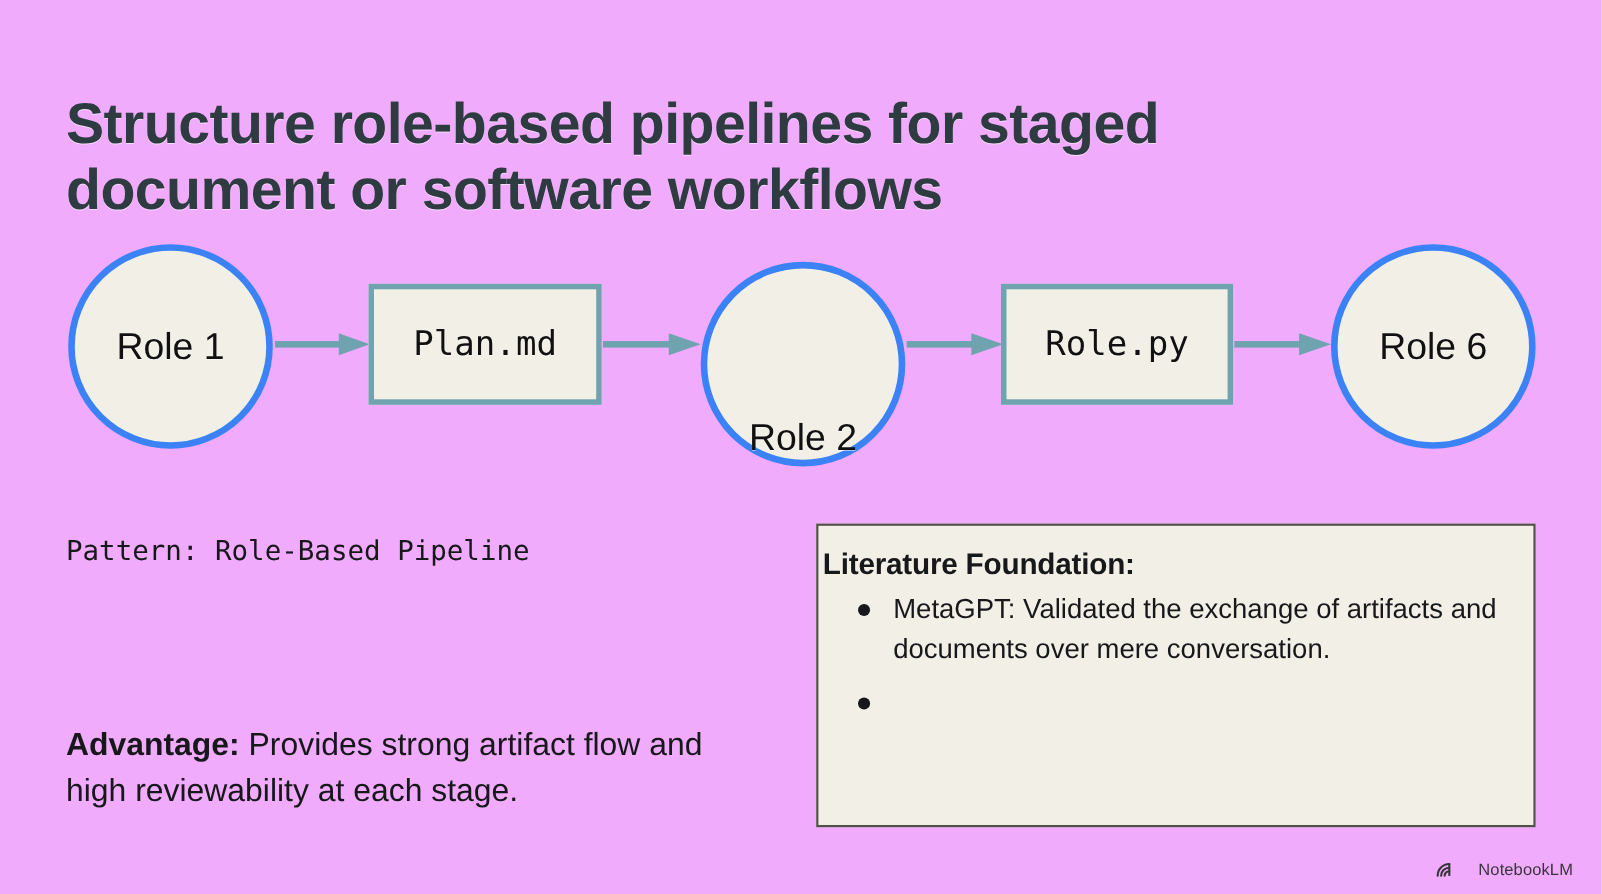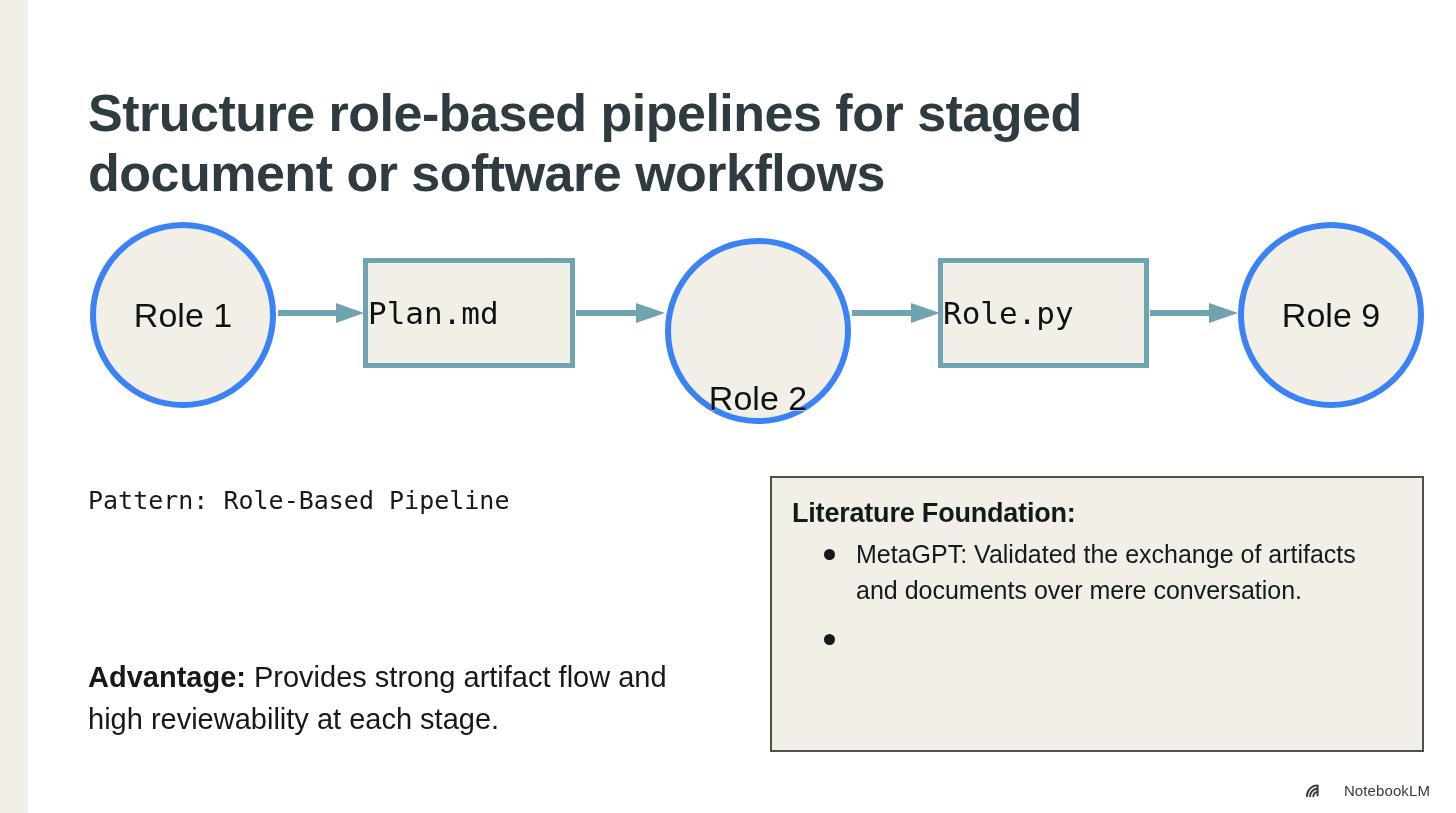--- a/index.html
+++ b/index.html
@@ -12,22 +12,21 @@
     height: 813px;
     background: #f2efe6;
     font-family: "Liberation Sans", sans-serif;
     color: #1b1b1b;
     overflow: hidden;
     position: relative;
   }
   .slide {
     position: absolute;
     inset: 0;
-    background: #ffffff;
-    margin-left: 28px;
+    background: #f0abfc;
   }
 
   
   .title {
     position: absolute;
     left: 60px;
     top: 48px;
     width: 1170px;
     font-size: 52px;
     line-height: 1.16;
@@ -64,20 +63,21 @@
     font-family: "Liberation Sans", sans-serif;
     text-shadow: 0 1px 0 rgba(255,255,255,0.5);
   }
   .artifact-box {
     position: absolute;
     height: 110px;
     border: 5px solid #6fa3b0;
     background: #f2efe6;
     display: flex;
     align-items: center;
+    justify-content: center;
     box-sizing: border-box;
   }
   .artifact-box .node-label {
     font-size: 31px;
     font-family: "DejaVu Sans Mono", "Liberation Mono", monospace;
     color: #111111;
     letter-spacing: 0px;
     text-shadow: 0 1px 0 rgba(255,255,255,0.5);
   }
   .arrow {
@@ -115,21 +115,21 @@
   
   .lit-box {
     position: absolute;
     left: 742px;
     top: 476px;
     width: 654px;
     height: 276px;
     border: 2px solid #51514c;
     background: #f2efe6;
     box-sizing: border-box;
-    padding: 20px 24px 18px 20px;
+    padding: 20px 24px 18px 4px;
   }
   .lit-heading {
     font-size: 27px;
     font-weight: 700;
     color: #16181a;
     margin: 0 0 8px 0;
     letter-spacing: -0.2px;
   }
   .lit-list {
     list-style: none;
@@ -220,21 +220,21 @@
     </div>
 
     <div class="arrow" style="left:1122px; width:88px;">
       <svg width="88" height="22" viewBox="0 0 88 22">
         <rect x="0" y="8" width="63" height="6" fill="#6fa3b0"></rect>
         <polygon points="59,1 88,11 59,21" fill="#6fa3b0"></polygon>
       </svg>
     </div>
 
     <div class="node-circle" style="left:1210px; top:22px;">
-      <span class="node-label">Role 9</span>
+      <span class="node-label">Role 6</span>
     </div>
 
   </div>
 
   <div class="pattern-name">Pattern: Role-Based Pipeline</div>
 
   <p class="advantage"><span class="lead">Advantage:</span><span> Provides strong artifact flow and high reviewability at each stage.</span></p>
 
   <div class="lit-box">
     <div class="lit-heading">Literature Foundation:</div>

